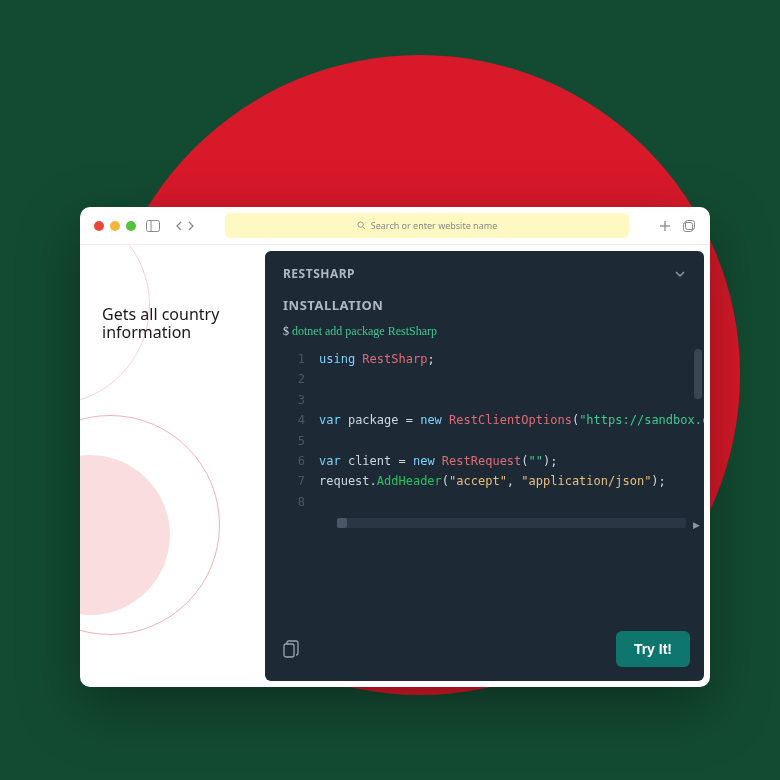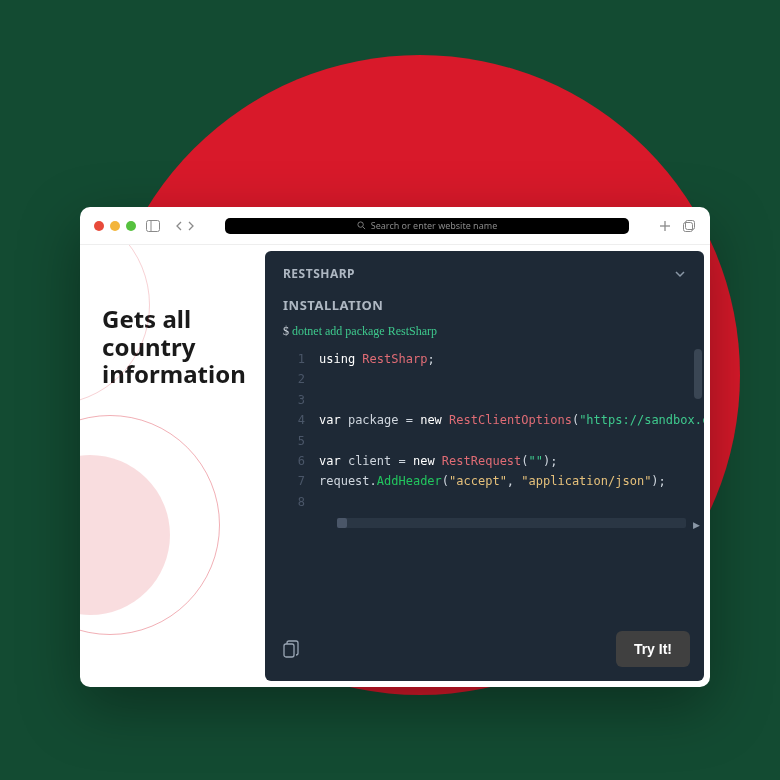--- a/index.html
+++ b/index.html
@@ -7,56 +7,56 @@
 .bg-circle{position:absolute;width:640px;height:640px;border-radius:50%;background:#d8192a;top:55px;left:100px}
 .browser{position:absolute;top:207px;left:80px;width:630px;height:480px;background:#fff;border-radius:10px;box-shadow:0 20px 60px rgba(0,0,0,.35)}
 .chrome{height:38px;display:flex;align-items:center;padding:0 14px;gap:10px;border-bottom:1px solid #eee}
 .dots{display:flex;gap:6px}
 .dot{width:10px;height:10px;border-radius:50%}
 .dot.r{background:#e84a3a}
 .dot.y{background:#f3b53b}
 .dot.g{background:#56c13e}
 .tb-icon{color:#8a8a8a;display:flex;align-items:center}
 .nav-arrows{display:flex;gap:2px;margin-left:4px}
-.url-bar{flex:1;height:16px;background:#000000;border-radius:5px;margin:0 19px;display:flex;align-items:center;justify-content:center;gap:5px;font-size:9px;color:#888}
+.url-bar{flex:1;height:25px;background:#fef9c3;border-radius:5px;margin:0 19px;display:flex;align-items:center;justify-content:center;gap:5px;font-size:9px;color:#888}
 .tb-right{display:flex;gap:10px}
 .content{display:flex;height:calc(100% - 38px)}
 .left{width:185px;padding:60px 0 0 22px;position:relative;overflow:hidden}
-.left h1{font-size:24px;font-weight:700;line-height:1.15;color:#1a1a1a;margin-bottom:8px}
+.left h1{font-size:16px;font-weight:400;line-height:1.15;color:#1a1a1a;margin-bottom:8px}
 .left p{font-size:13px;color:#1a1a1a;line-height:1.35}
 .ring{position:absolute;border-radius:50%;border:1px solid rgba(216,25,42,.2)}
 .ring1{width:200px;height:200px;top:-40px;left:-130px}
 .ring2{width:220px;height:220px;top:170px;left:-80px;border-color:rgba(216,25,42,.35)}
 .ring3{width:160px;height:160px;top:210px;left:-70px;background:rgba(216,25,42,.15);border:none}
 .panel{flex:1;background:#1e2936;margin:6px 6px 6px 0;border-radius:6px;color:#aeb7c2;font-size:12px;display:flex;flex-direction:column;overflow:hidden}
 .p-header{display:flex;justify-content:space-between;align-items:center;padding:14px 18px;font-weight:700;letter-spacing:.5px}
 .chev{color:#8a97a6}
 .section{padding:0 18px 10px}
 .sec-title{font-weight:700;color:#aeb7c2;letter-spacing:.5px;margin-bottom:10px;font-size:13px}
 .install-line{font-family:Liberation Serif, serif;font-size:12px}
 .prompt{color:#cfd6de}
 .cmd{color:#3ec98d}
 .code-area{flex:1;position:relative;padding:0 0 0 18px;overflow:hidden}
 .code-lines{font-family:ui-monospace,Menlo,monospace;font-size:12px;line-height:1.7}
 .line{display:flex}
 .ln{width:22px;color:#4a5668;text-align:right;margin-right:14px;flex-shrink:0}
 .code{white-space:pre;overflow:hidden}
-.kw{color:#ffffff}
+.kw{color:#7dd3fc}
 .type{color:#e06c75}
 .str{color:#3ec98d}
 .fn{color:#22c55e}
 .str2{color:#e5c07b}
 .pn{color:#cfd6de}
 .scrollbar-v{position:absolute;right:2px;top:0;width:8px;height:50px;background:#3a4654;border-radius:4px}
 .hscroll{height:10px;background:#2a3644;margin:6px 18px 0 54px;border-radius:2px;position:relative}
 .hscroll-thumb{position:absolute;left:0;top:0;width:10px;height:10px;background:#4a5668;border-radius:2px}
 .hscroll-arrow-r{position:absolute;right:-14px;top:0;color:#8a97a6;font-size:9px}
 .footer{display:flex;justify-content:space-between;align-items:center;padding:14px 14px 14px 18px}
 .copy-icon{color:#9aa6b5}
-.try-btn{background:#404040;color:#fff;border:none;padding:10px 18px;border-radius:6px;font-weight:700;font-size:14px;cursor:pointer}
+.try-btn{background:#0f766e;color:#fff;border:none;padding:10px 18px;border-radius:6px;font-weight:700;font-size:14px;cursor:pointer}
 svg{display:block}
 </style>
 </head>
 <body>
 
 <div class="bg-circle"></div>
 
 <div class="browser">
   <div class="chrome">
     <div class="dots">

